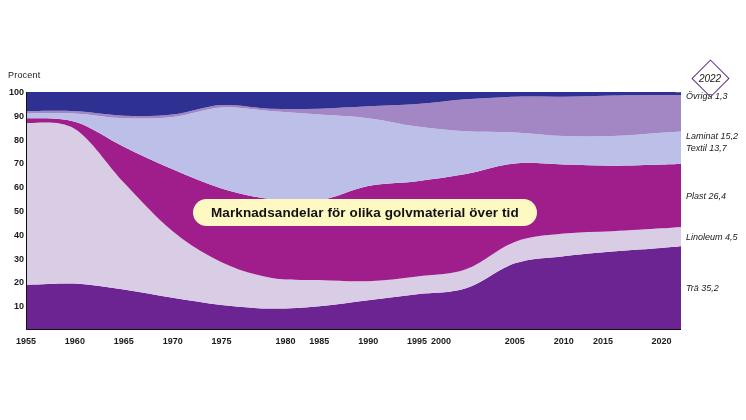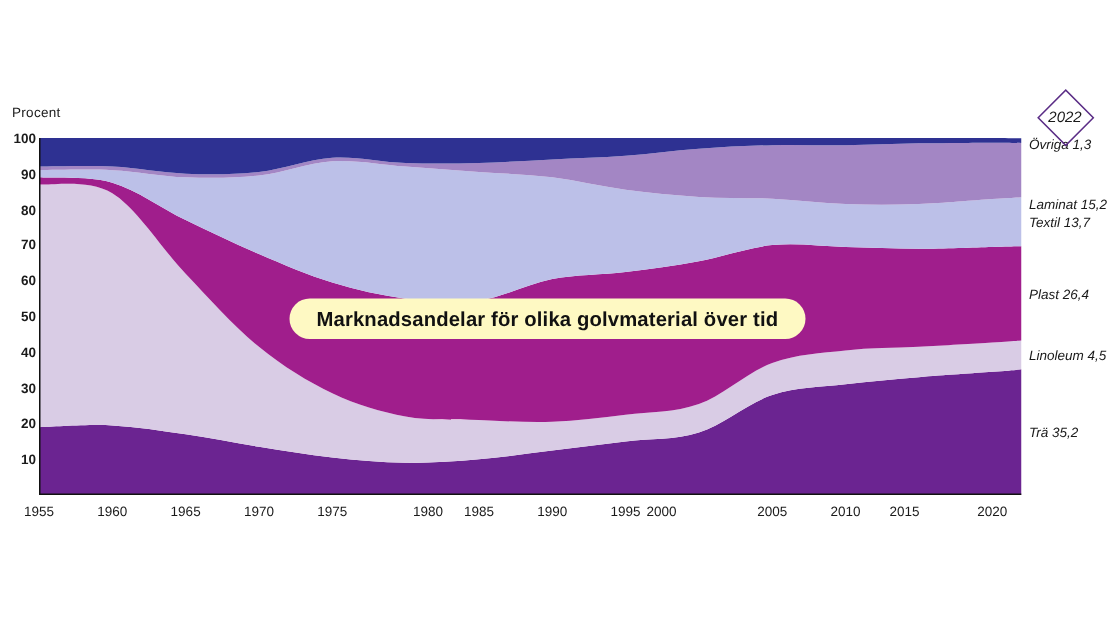--- a/index.html
+++ b/index.html
@@ -36,21 +36,21 @@
     color:#1a1a1a;
     transform:translateY(-50%);
     font-weight:700;
   }
   #ylabels{position:absolute;left:0;top:92px;width:24px;height:238px;}
 
   #xlabels{position:absolute;left:0;top:336px;width:746px;height:18px;}
   .xtick{
     position:absolute;
     font-size:9px;
-    font-weight:400;
+    font-weight:700;
     color:#1a1a1a;
     transform:translateX(-50%);
     white-space:nowrap;
   }
 
   #serieslabels{position:absolute;left:686px;top:60px;width:60px;height:280px;}
   .slabel{
     position:absolute;
     left:0;
     font-size:9px;

